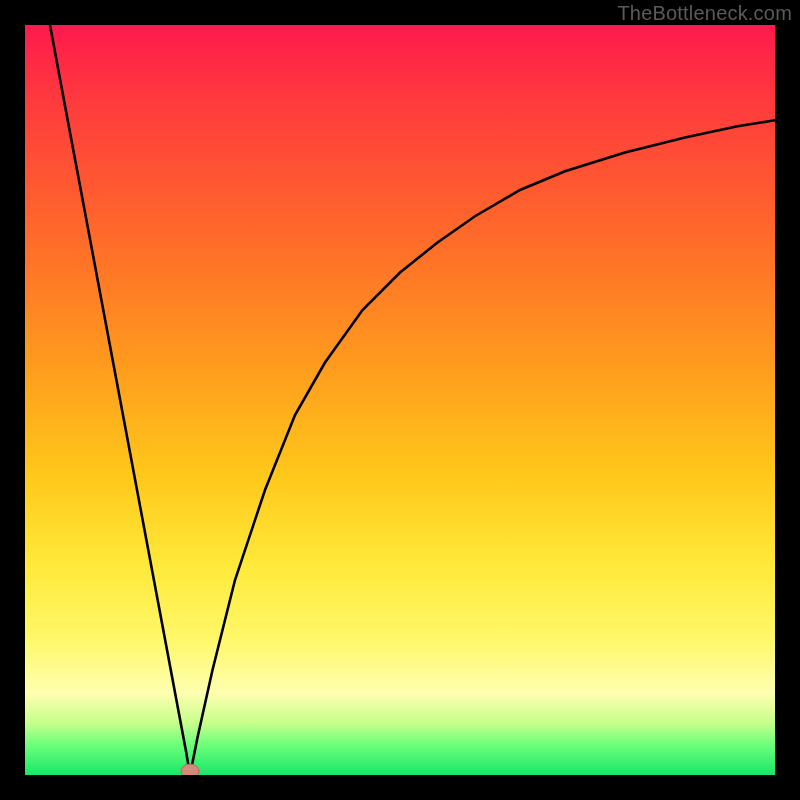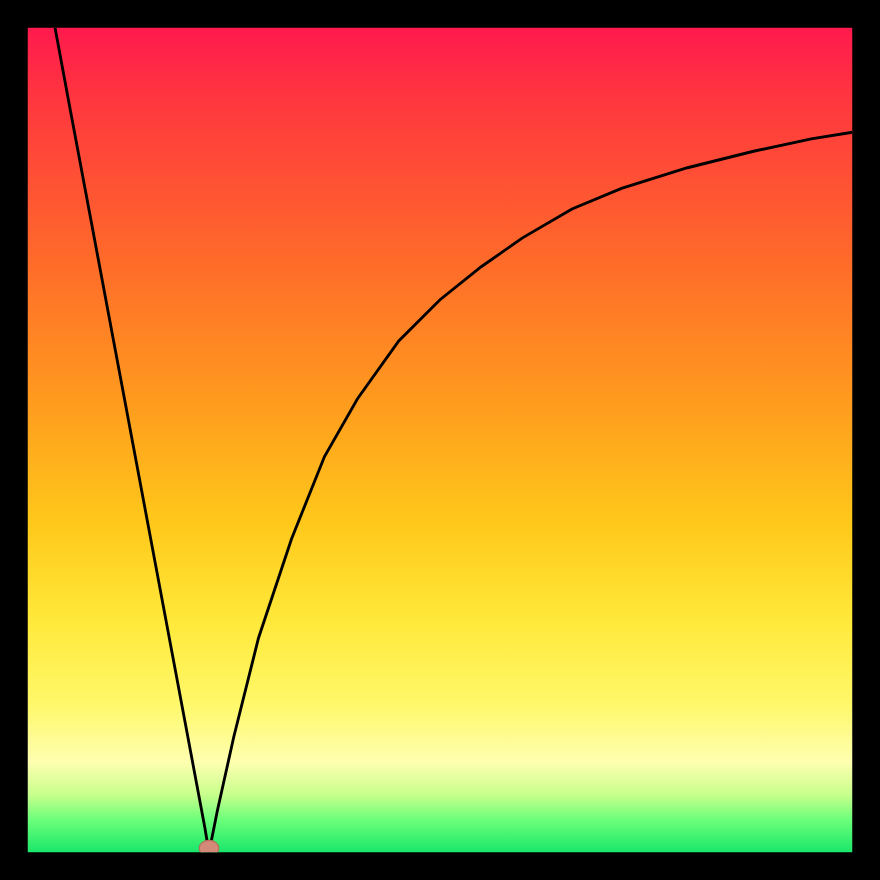--- a/index.html
+++ b/index.html
@@ -95,13 +95,14 @@
                L 540 146.25
                L 600 127.5
                L 660 112.5
                L 712.5 101.25
                L 750 95.25" fill="none" stroke="#000" stroke-width="2.6" stroke-linecap="round"></path>
 
       <ellipse cx="165" cy="746" rx="9" ry="7" fill="#d48a78" stroke="#b56a5a" stroke-width="1"></ellipse>
     </svg>
   </div>
 
+  <div class="watermark">TheBottleneck.com</div>
 </div>
 
 </body></html>

